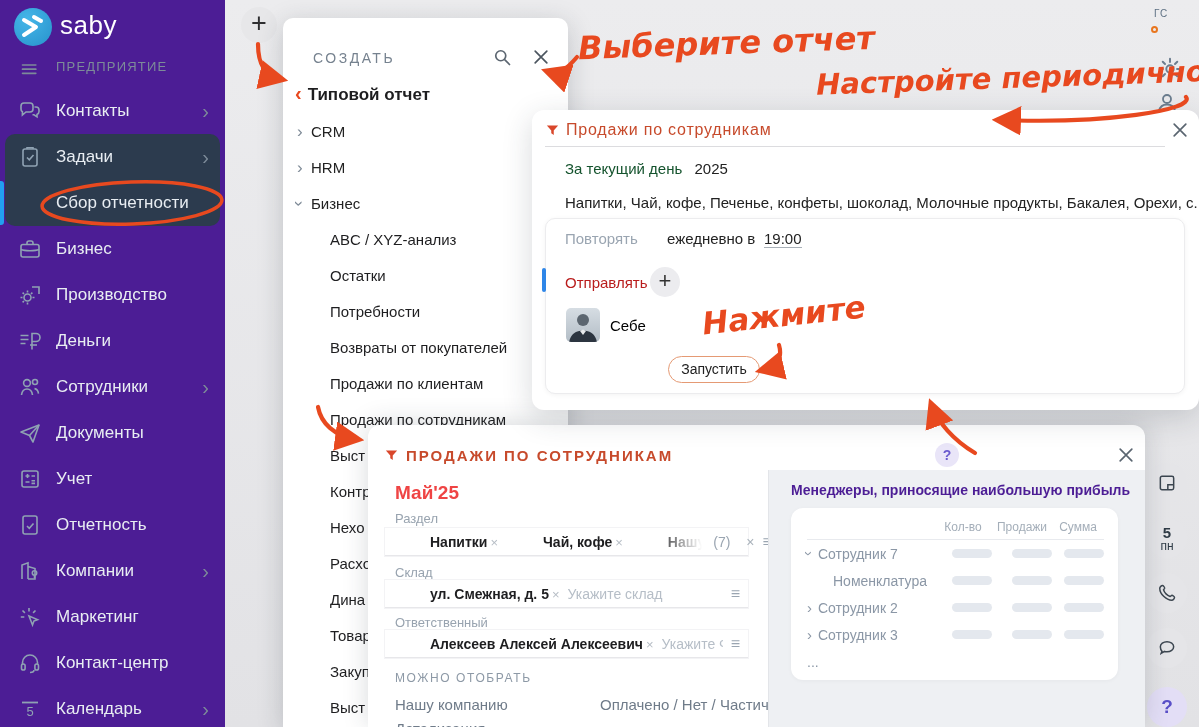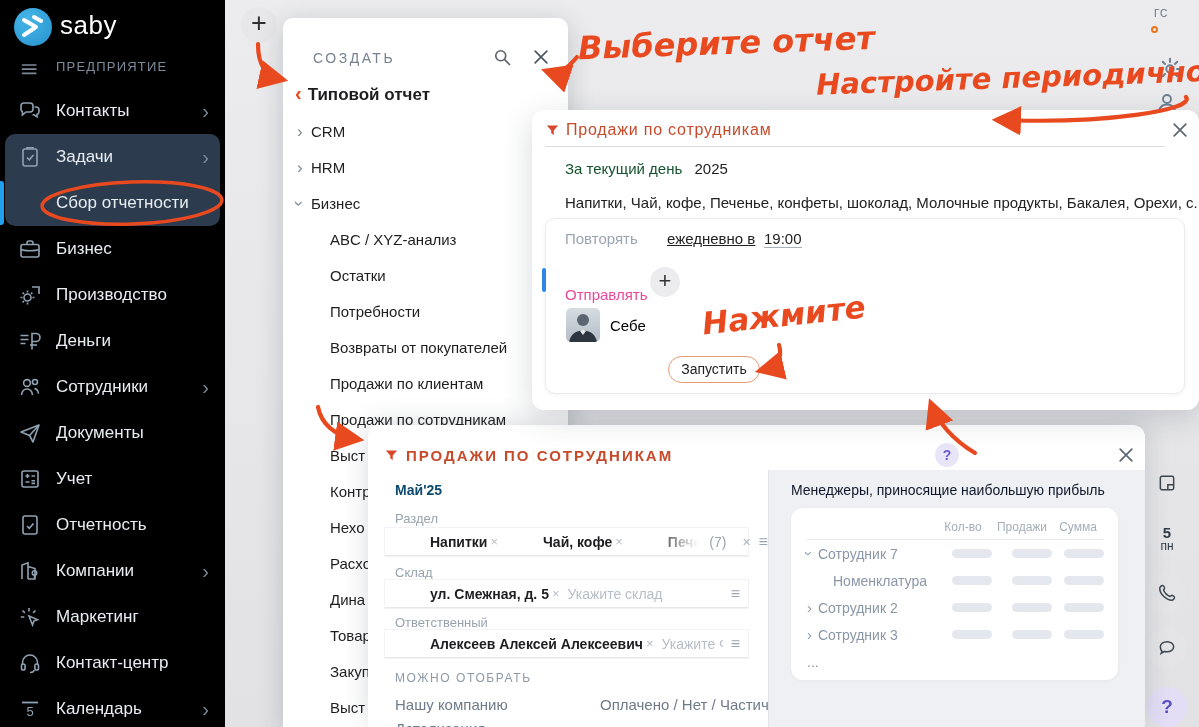--- a/index.html
+++ b/index.html
@@ -2,21 +2,21 @@
 <html><head>
 <meta charset="utf-8">
 <style>
   * { margin:0; padding:0; box-sizing:border-box; }
   html,body { width:1199px; height:727px; overflow:hidden; }
   body { font-family:"Liberation Sans", sans-serif; position:relative;
          background:linear-gradient(180deg,#ececee 0%,#e2e2e5 100%); }
   .abs { position:absolute; }
 
   
-  #sidebar { left:0; top:0; width:225px; height:727px; background:#000000; z-index:5; }
+  #sidebar { left:0; top:0; width:225px; height:727px; background:#4c1d95; z-index:5; }
   #logo-circle { left:14px; top:8px; width:38px; height:38px; border-radius:50%;
                  background:radial-gradient(circle at 35% 30%,#45b6e8,#2792cc); }
   #logo-text { left:60px; top:10px; color:#fff; font-size:26px; letter-spacing:.5px; }
   #workspace-row { left:0; top:56px; width:225px; height:26px; }
   #hamburger { left:20px; top:4px; width:20px; color:#7d8b99; }
   #workspace-label { left:56px; top:3px; color:#7d8b99; font-size:13px; letter-spacing:1.2px; }
   #sb-selected { left:5px; top:134px; width:215px; height:92px; background:#2c3b4e; border-radius:10px; }
   #sb-accent { left:0; top:181px; width:4px; height:44px; background:#22a0ef; border-radius:0 3px 3px 0; }
   #sb-items { left:0; top:88px; width:225px; }
   .sb-row { position:relative; height:46px; display:flex; align-items:center; cursor:pointer; }
@@ -53,59 +53,59 @@
   #dlg1-title { left:34px; top:11px; color:#c74a2b; font-size:16px; letter-spacing:.8px; }
   #dlg1-close { left:638px; top:10px; width:20px; height:20px; color:#5a6570; cursor:pointer; }
   #dlg1-rule { left:13px; top:36px; width:620px; border-top:1px solid #dcdcdf; }
   #dlg1-period { left:33px; top:50px; font-size:15px; }
   #dlg1-period .lnk { color:#14532d; cursor:pointer; }
   #dlg1-period .yr { color:#222; margin-left:8px; }
   #dlg1-nomen { left:33px; top:84px; width:620px; color:#222; font-size:15px; white-space:nowrap; }
   #dlg1-card { left:13px; top:108px; width:640px; height:176px; background:#fff;
                border:1px solid #ececee; border-radius:10px; box-shadow:0 1px 5px rgba(0,0,0,.05); }
   #repeat-label { left:33px; top:120px; color:#9aa5b1; font-size:15px; }
-  #repeat-value { left:135px; top:120px; color:#222; font-size:15px;text-decoration:underline; }
+  #repeat-value { left:135px; top:120px; color:#222; font-size:15px; }
   #repeat-time { left:232px; top:120px; color:#222; font-size:15px; border-bottom:1px solid #a8b0b8; cursor:pointer; }
   #send-bar { left:10px; top:158px; width:4px; height:24px; background:#2e86e8; border-radius:2px; }
-  #send-label { left:33px; top:164px; color:#ec4899; font-size:15px;margin-top:12px; }
+  #send-label { left:33px; top:164px; color:#b91c1c; font-size:15px; }
   #send-add { left:118px; top:157px; width:30px; height:30px; border-radius:50%; background:#ececef;
               color:#333; font-size:22px; font-weight:300; text-align:center; line-height:28px; cursor:pointer; }
   #recipient { left:34px; top:198px; height:34px; display:flex; align-items:center; gap:10px; cursor:pointer; }
   #avatar { width:34px; height:34px; border-radius:5px; overflow:hidden;
             background:linear-gradient(#d6dde3,#b3bdc6); }
   #recipient-name { color:#000000; font-size:15px; }
   #run-btn { left:136px; top:246px; width:92px; height:27px; border-radius:14px; background:#fff;
              border:1px solid #e59a74; color:#222; font-size:14px; text-align:center; line-height:25px; cursor:pointer; }
 
   
   #dlg2 { left:368px; top:425px; width:777px; height:302px; background:#fff; border-radius:12px 12px 0 0;
           box-shadow:0 -2px 26px rgba(40,50,60,.18); z-index:20; }
   #dlg2-funnel { left:16px; top:23px; width:15px; height:15px; }
   #dlg2-title { left:38px; top:22px; color:#c74a2b; font-size:15px; font-weight:600; letter-spacing:2px; }
   #dlg2-help { left:567px; top:18px; width:24px; height:24px; border-radius:50%; background:#e9e5f8;
                color:#6a5ace; font-size:14px; font-weight:bold; text-align:center; line-height:24px; cursor:pointer; }
   #dlg2-period-btn { left:605px; top:17px; height:26px; padding:0 16px; border-radius:14px; background:#fff;
                      border:1px solid #e5a27e; color:#222; font-size:14px; line-height:24px; cursor:pointer; }
   #dlg2-close { left:748px; top:20px; width:20px; height:20px; color:#5a6570; cursor:pointer; }
-  #dlg2-month { left:27px; top:57px; color:#0c4a6e; font-size:14px; font-weight:bold; }
+  #dlg2-month { left:27px; top:57px; color:#ef4444; font-size:19px; font-weight:bold; }
   .fld-label { position:absolute; left:27px; color:#98a3af; font-size:13px; }
   .fld { position:absolute; left:17px; width:363px; height:28px; background:#fff; display:flex; align-items:center;
          gap:8px; padding:0 8px; border-bottom:1px solid #e7e7ea; box-shadow:0 0 0 1px #f3f3f5; font-size:14px; }
-  .chip { display:inline-flex; align-items:flex-start; color:#1e1e20; font-weight:bold; white-space:nowrap; cursor:pointer;padding-left:37px; }
+  .chip { display:inline-flex; align-items:flex-end; color:#1e1e20; font-weight:bold; white-space:nowrap; cursor:pointer;padding-left:37px; }
   .chip .cx { color:#b6bdc5; margin-left:3px; font-weight:normal; font-size:13px; }
   .chip.fade { -webkit-mask-image:linear-gradient(90deg,#000 30%,transparent 96%);
                mask-image:linear-gradient(90deg,#000 30%,transparent 96%); }
   .fld .count { color:#9aa5b1; }
   .fld .ph { color:#b6bec7; white-space:nowrap; overflow:hidden; flex:1; }
   .fld .clear { color:#a9b2bb; font-size:14px; cursor:pointer; }
   .fld .lines { color:#9aa5b1; font-size:16px; cursor:pointer; }
   #can-filter { left:27px; top:246px; color:#8d99a6; font-size:12px; letter-spacing:1.6px; }
   .flt-opt { position:absolute; color:#6f7b89; font-size:15px; cursor:pointer; }
   #panel { left:400px; top:45px; width:377px; height:257px; background:#eef0f3; border-left:1px solid #e3e5e9; }
-  #panel-title { left:22px; top:12px; color:#0f172a; font-size:14px; }
+  #panel-title { left:22px; top:12px; color:#4c1d95; font-size:14px;font-weight:bold; }
   #pv-card { left:22px; top:38px; width:327px; height:172px; background:#fff; border-radius:12px;
              box-shadow:0 1px 4px rgba(0,0,0,.04); padding:6px 14px 0 16px; }
   .pv-head { display:grid; grid-template-columns:1fr 58px 60px 52px; align-items:center; height:26px;
              color:#a4aeb9; font-size:12px; border-bottom:1px solid #e8eaee; }
   .pv-head span { text-align:center; }
   .pv-row { display:grid; grid-template-columns:1fr 58px 60px 52px; align-items:center; height:27px;
             color:#8b97a6; font-size:14px; }
   .pv-lab { display:flex; align-items:center; gap:6px; white-space:nowrap; }
   .pv-chev { display:inline-block; color:#8b97a6; font-size:15px; }
   .pv-chev.exp { transform:rotate(90deg); }
@@ -380,21 +380,21 @@
     <svg viewBox="0 0 24 24" stroke="currentColor" stroke-width="2" stroke-linecap="round">
         <path d="M5 5l14 14M19 5L5 19"></path>
       </svg>
   </div>
   <div id="dlg2-month" class="abs">Май'25</div>
   <div id="dlg2-fields">
       <div class="fld-label" style="top: 86px;">Раздел</div>
       <div class="fld" style="top: 103px;">
         <span class="chip">Напитки<span class="cx">×</span></span>
         <span class="chip">Чай, кофе<span class="cx">×</span></span>
-        <span class="chip fade">Пече</span>
+        <span class="chip fade">Нашу</span>
         <span class="count">(7)</span>
         <span class="ph">Введите н...</span>
         <span class="clear">×</span>
         <span class="lines">≡</span>
       </div>
       <div class="fld-label" style="top: 140px;">Склад</div>
       <div class="fld" style="top: 155px;">
         <span class="chip">ул. Смежная, д. 5<span class="cx">×</span></span>
         <span class="ph">Укажите склад</span>
         <span class="lines">≡</span>

